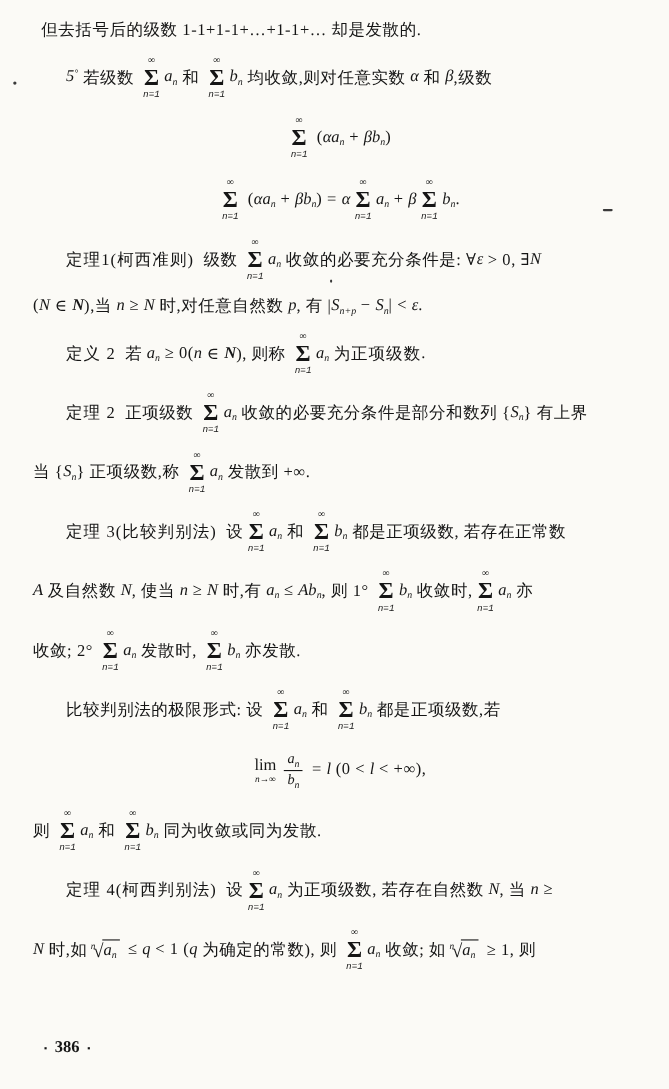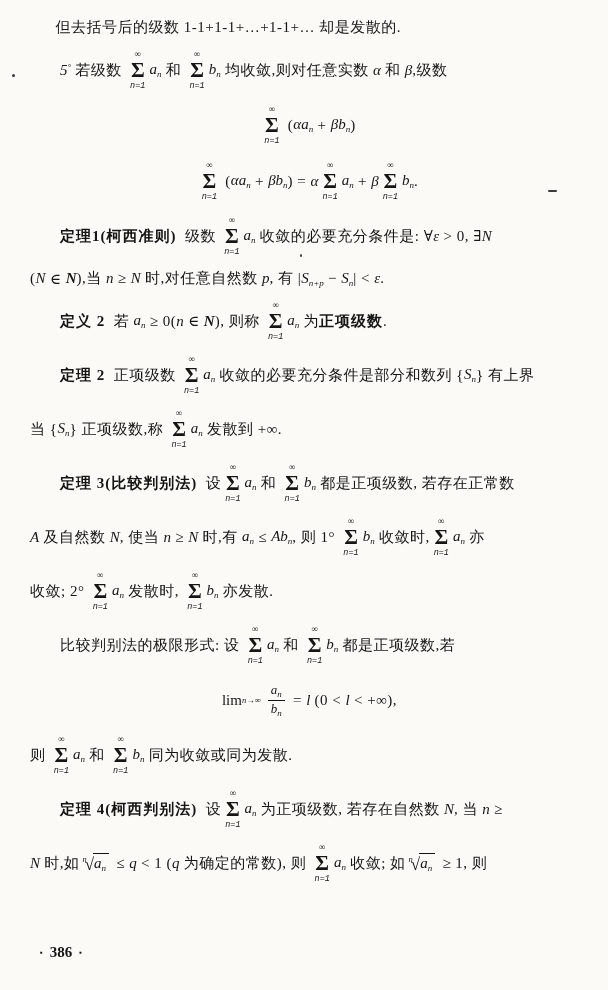--- a/index.html
+++ b/index.html
@@ -14,40 +14,40 @@
     position:absolute;top:12px;left:30px;right:22px;
     font-size:15px;
   }
   .ln{
     display:flex;flex-direction:row;align-items:center;
     white-space:pre;min-height:31px;
   }
   .ln.tall{min-height:54px;}
   .ln.center{justify-content:center;min-height:56px;}
   .tx{letter-spacing:0.5px;}
-  .bd{font-weight:bold;letter-spacing:1px;}
+  .bd{font-weight:normal;letter-spacing:1px;}
   .it{font-style:italic;letter-spacing:0;}
   .it.bd{font-weight:bold;}
   sub.msub{font-size:9px;font-style:italic;line-height:1;vertical-align:-3px;}
   sup.msup{font-size:9px;line-height:1;vertical-align:5px;}
   .sum{
     display:inline-flex;flex-direction:column;align-items:center;
     vertical-align:middle;margin:0 4px;line-height:1;
   }
   .sum-sup{font-size:9px;line-height:1;}
   .sum-sigma{font-size:21px;line-height:1;font-weight:bold;margin:1px 0;}
   .sum-sub{font-size:8.5px;font-style:italic;line-height:1;font-family:Liberation Mono, monospace;}
   .frac{
     display:inline-flex;flex-direction:column;align-items:center;
     vertical-align:middle;margin:0 4px;line-height:1.15;font-size:13px;
   }
   .fnum{border-bottom:1px solid #151515;padding:0 3px 1px 3px;}
   .fden{padding-top:1px;}
   .lim{
-    display:inline-flex;flex-direction:row;align-items:center;
+    display:inline-flex;flex-direction:column;align-items:center;
     vertical-align:middle;margin:0 3px;line-height:1;
   }
   .lim-main{font-size:15px;line-height:1.1;}
   .lim-sub{font-size:8.5px;font-style:italic;line-height:1;}
   .root{display:inline-flex;align-items:flex-end;margin:0 3px;}
   .root-deg{font-size:8.5px;font-style:italic;line-height:1;align-self:flex-start;margin-top:2px;margin-right:-2px;}
   .root-sgn{font-size:17px;line-height:1;}
   .root-rad{border-top:1.2px solid #151515;padding:1px 3px 0 1px;margin-left:-1px;}
   #footer{
     position:absolute;top:944px;left:40px;
@@ -56,21 +56,21 @@
   .footer-sq{font-size:8px;}
   .artifact{position:absolute;background:#3a3a3a;border-radius:50%;}
   #art1{left:12px;top:74px;width:3px;height:3px;}
   #art2{left:548px;top:190px;width:9px;height:2px;border-radius:1px;}
   #art3{left:300px;top:254px;width:2px;height:3px;}
 </style>
 </head>
 <body>
 
 <div id="doc">
-    <div class="ln" style="padding-left: 0.5em; margin-left: 18px;"><span class="tx">但去括号后的级数 1-1+1-1+…+1-1+… 却是发散的.</span></div>
+    <div class="ln" style="padding-left: 0.5em;"><span class="tx">但去括号后的级数 1-1+1-1+…+1-1+… 却是发散的.</span></div>
     <div class="ln tall" style="padding-left: 2em;"><span class="it"><span>5</span><sup class="msup">°</sup></span><span class="tx"> 若级数 </span><span class="sum"><span class="sum-sup">∞</span><span class="sum-sigma">Σ</span><span class="sum-sub">n=1</span></span><span class="it"><span>a</span><sub class="msub">n</sub></span><span class="tx"> 和 </span><span class="sum"><span class="sum-sup">∞</span><span class="sum-sigma">Σ</span><span class="sum-sub">n=1</span></span><span class="it"><span>b</span><sub class="msub">n</sub></span><span class="tx"> 均收敛,则对任意实数 </span><span class="it"><span>α</span></span><span class="tx"> 和 </span><span class="it"><span>β</span></span><span class="tx">,级数</span></div>
     <div class="ln tall center"><span class="sum"><span class="sum-sup">∞</span><span class="sum-sigma">Σ</span><span class="sum-sub">n=1</span></span><span class="tx"> (</span><span class="it"><span>αa</span><sub class="msub">n</sub></span><span class="tx"> + </span><span class="it"><span>βb</span><sub class="msub">n</sub></span><span class="tx">)</span></div>
     <div class="ln tall center"><span class="sum"><span class="sum-sup">∞</span><span class="sum-sigma">Σ</span><span class="sum-sub">n=1</span></span><span class="tx"> (</span><span class="it"><span>αa</span><sub class="msub">n</sub></span><span class="tx"> + </span><span class="it"><span>βb</span><sub class="msub">n</sub></span><span class="tx">) = </span><span class="it"><span>α</span></span><span class="sum"><span class="sum-sup">∞</span><span class="sum-sigma">Σ</span><span class="sum-sub">n=1</span></span><span class="it"><span>a</span><sub class="msub">n</sub></span><span class="tx"> + </span><span class="it"><span>β</span></span><span class="sum"><span class="sum-sup">∞</span><span class="sum-sigma">Σ</span><span class="sum-sub">n=1</span></span><span class="it"><span>b</span><sub class="msub">n</sub></span><span class="tx">.</span></div>
     <div class="ln tall" style="padding-left: 2em;"><span class="tx bd">定理1(柯西准则)</span><span class="tx">  级数 </span><span class="sum"><span class="sum-sup">∞</span><span class="sum-sigma">Σ</span><span class="sum-sub">n=1</span></span><span class="it"><span>a</span><sub class="msub">n</sub></span><span class="tx"> 收敛的必要充分条件是: ∀</span><span class="it"><span>ε</span></span><span class="tx"> &gt; 0, ∃</span><span class="it"><span>N</span></span></div>
     <div class="ln"><span class="tx">(</span><span class="it"><span>N</span></span><span class="tx"> ∈ </span><span class="it bd"><span>N</span></span><span class="tx">),当 </span><span class="it"><span>n</span></span><span class="tx"> ≥ </span><span class="it"><span>N</span></span><span class="tx"> 时,对任意自然数 </span><span class="it"><span>p</span></span><span class="tx">, 有 |</span><span class="it"><span>S</span><sub class="msub">n+p</sub></span><span class="tx"> − </span><span class="it"><span>S</span><sub class="msub">n</sub></span><span class="tx">| &lt; </span><span class="it"><span>ε</span></span><span class="tx">.</span></div>
     <div class="ln tall" style="padding-left: 2em;"><span class="tx bd">定义 2</span><span class="tx">  若 </span><span class="it"><span>a</span><sub class="msub">n</sub></span><span class="tx"> ≥ 0(</span><span class="it"><span>n</span></span><span class="tx"> ∈ </span><span class="it bd"><span>N</span></span><span class="tx">), 则称 </span><span class="sum"><span class="sum-sup">∞</span><span class="sum-sigma">Σ</span><span class="sum-sub">n=1</span></span><span class="it"><span>a</span><sub class="msub">n</sub></span><span class="tx"> 为</span><span class="tx bd">正项级数</span><span class="tx">.</span></div>
     <div class="ln tall" style="padding-left: 2em;"><span class="tx bd">定理 2</span><span class="tx">  正项级数 </span><span class="sum"><span class="sum-sup">∞</span><span class="sum-sigma">Σ</span><span class="sum-sub">n=1</span></span><span class="it"><span>a</span><sub class="msub">n</sub></span><span class="tx"> 收敛的必要充分条件是部分和数列 {</span><span class="it"><span>S</span><sub class="msub">n</sub></span><span class="tx">} 有上界</span></div>
     <div class="ln tall"><span class="tx">当 {</span><span class="it"><span>S</span><sub class="msub">n</sub></span><span class="tx">} 正项级数,称 </span><span class="sum"><span class="sum-sup">∞</span><span class="sum-sigma">Σ</span><span class="sum-sub">n=1</span></span><span class="it"><span>a</span><sub class="msub">n</sub></span><span class="tx"> 发散到 +∞.</span></div>
     <div class="ln tall" style="padding-left: 2em;"><span class="tx bd">定理 3(比较判别法)</span><span class="tx">  设</span><span class="sum"><span class="sum-sup">∞</span><span class="sum-sigma">Σ</span><span class="sum-sub">n=1</span></span><span class="it"><span>a</span><sub class="msub">n</sub></span><span class="tx"> 和 </span><span class="sum"><span class="sum-sup">∞</span><span class="sum-sigma">Σ</span><span class="sum-sub">n=1</span></span><span class="it"><span>b</span><sub class="msub">n</sub></span><span class="tx"> 都是正项级数, 若存在正常数</span></div>
     <div class="ln tall"><span class="it"><span>A</span></span><span class="tx"> 及自然数 </span><span class="it"><span>N</span></span><span class="tx">, 使当 </span><span class="it"><span>n</span></span><span class="tx"> ≥ </span><span class="it"><span>N</span></span><span class="tx"> 时,有 </span><span class="it"><span>a</span><sub class="msub">n</sub></span><span class="tx"> ≤ </span><span class="it"><span>Ab</span><sub class="msub">n</sub></span><span class="tx">, 则 1° </span><span class="sum"><span class="sum-sup">∞</span><span class="sum-sigma">Σ</span><span class="sum-sub">n=1</span></span><span class="it"><span>b</span><sub class="msub">n</sub></span><span class="tx"> 收敛时,</span><span class="sum"><span class="sum-sup">∞</span><span class="sum-sigma">Σ</span><span class="sum-sub">n=1</span></span><span class="it"><span>a</span><sub class="msub">n</sub></span><span class="tx"> 亦</span></div>

